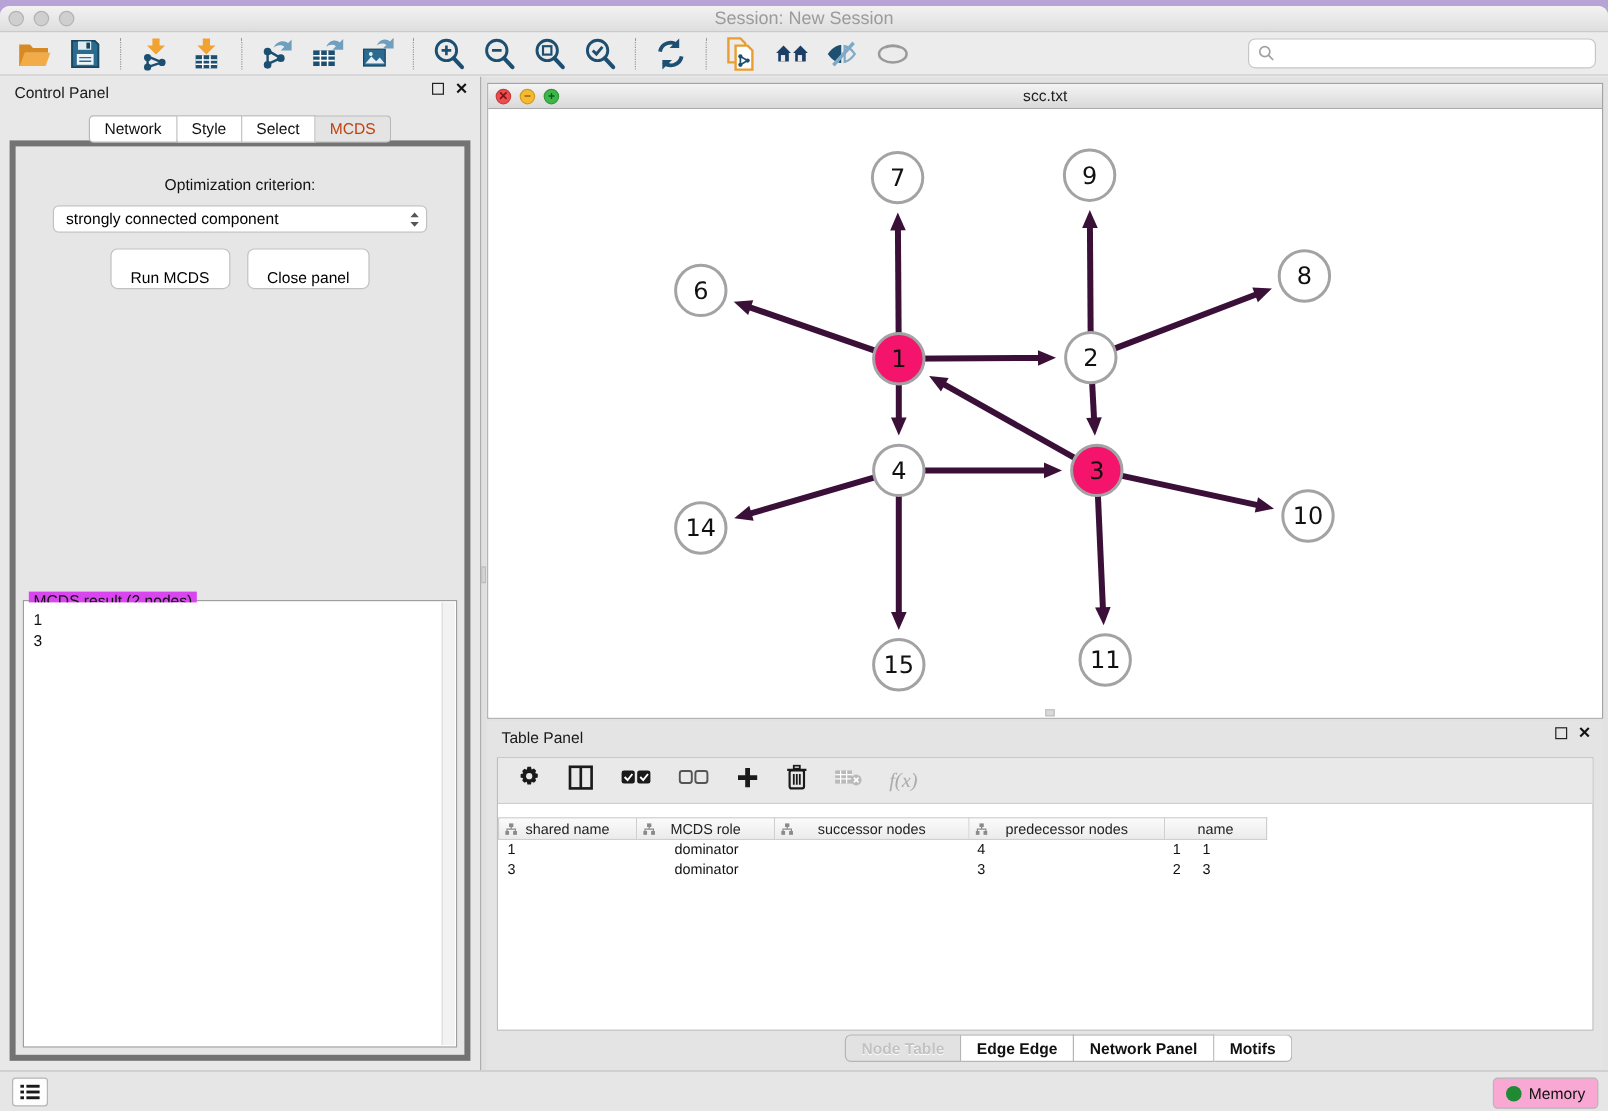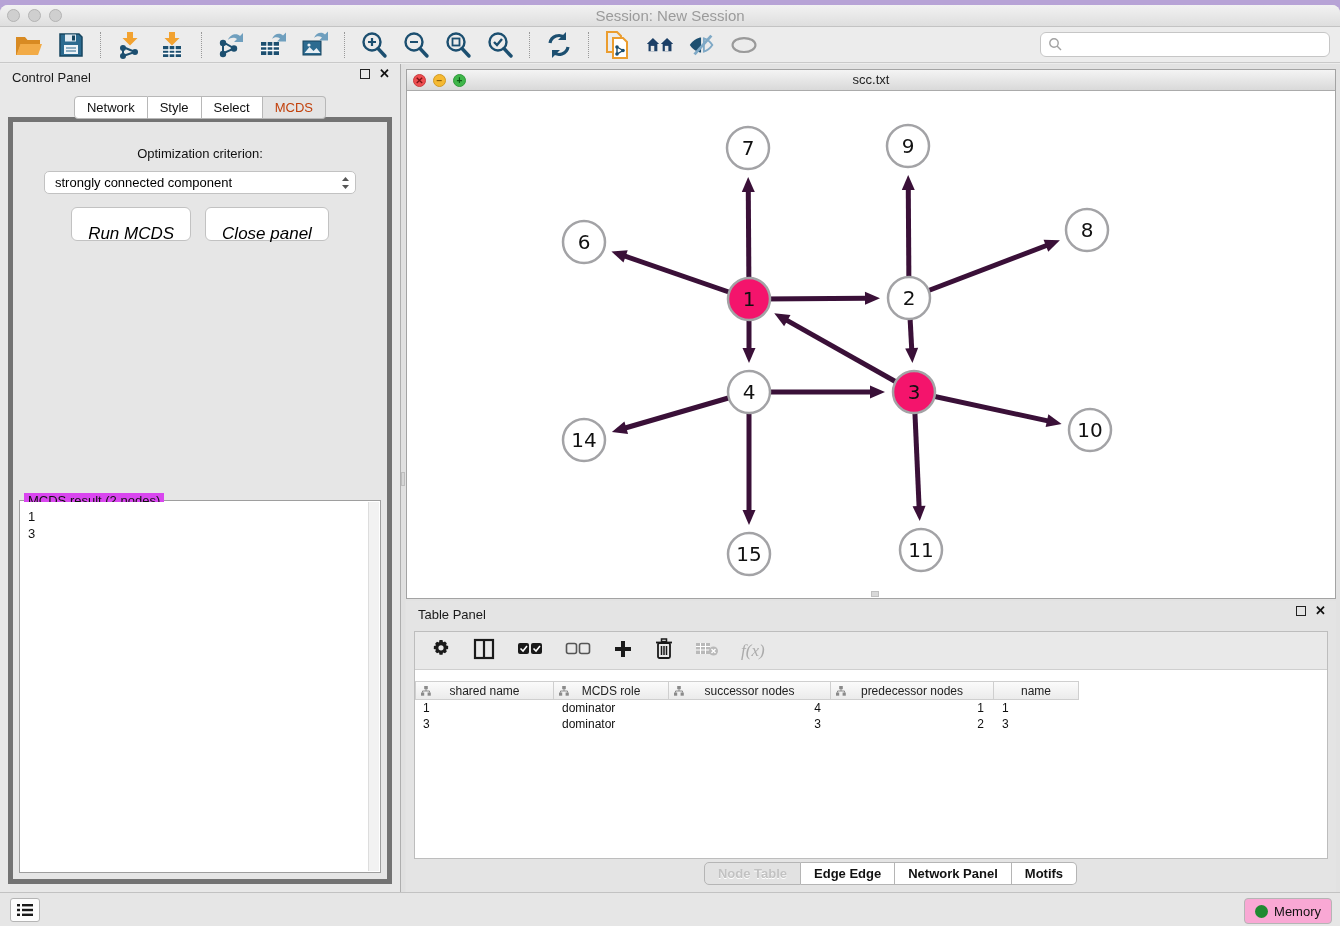--- a/index.html
+++ b/index.html
@@ -45,21 +45,21 @@
   .tab.active { background:#e4e4e4; color:#c2410c; }
 
   .cp-body { position:absolute; left:8px; right:8px; top:53px; bottom:8px;
     background:#e6e6e6; border:5px solid #737373; }
   .opt-label { text-align:center; margin-top:24px; font-size:13px; color:#111; }
   .dropdown { position:relative; margin:10px auto 0; width:312px; height:23px; background:#fff;
     border:1px solid #c2c2c2; border-radius:5px; font-size:13px; display:flex; align-items:center; padding-left:10px; }
   .dd-stepper { position:absolute; right:5px; top:3px; }
   .btn-row { display:flex; justify-content:center; gap:14px; margin-top:13px; }
   .mac-btn { height:22px; background:#fff; border:1px solid #c2c2c2; border-radius:6px;
-    font-size:17px; padding:16px 16px; font-family:"Liberation Sans",sans-serif;font-style:italic; }
+    font-size:13px; padding:16px 16px; font-family:"Liberation Sans",sans-serif; }
 
   .fieldset { position:absolute; left:6px; right:6px; top:378px; bottom:6px; border:1px solid #9e9e9e; background:#fff; }
   .fieldset .legend { position:absolute; top:-8px; left:4px; background:#d946ef; padding:0 4px; font-size:13px; color:#111; }
   .fs-list { position:absolute; inset:1px 12px 1px 1px; background:#fff; font-size:13px; color:#111; padding:6px 7px; line-height:17px; white-space:pre-line; }
   .fs-scroll { position:absolute; top:1px; bottom:1px; right:1px; width:11px; background:#f2f2f2; border-left:1px solid #ddd; }
 
   
   .net-window { position:absolute; left:406px; top:5px; width:930px; height:530px;
     border:1px solid #a3a3a3; background:#fff; }
   .net-titlebar { position:relative; height:21px; background:linear-gradient(#f4f4f4,#d9d9d9);
@@ -429,21 +429,21 @@
                   <line x1="5.5" y1="2" x2="5.5" y2="13"></line>
                   <line x1="10.5" y1="2" x2="10.5" y2="13"></line>
                 </g>
                 <circle cx="18.5" cy="10" r="4.5" fill="#b9b9b9"></circle>
                 <path d="M16.5 8l4 4m0-4l-4 4" stroke="#fff" stroke-width="1.4"></path>
               </svg></span>
           <span class="fx-label">f(x)</span>
         </div>
         <div class="tp-table">
           <div class="tp-hrow">
-            <div class="tp-hcell" style="width:139px">
+            <div class="tp-hcell" style="width:116px">
                 <svg class="hicon" width="10" height="10" viewBox="0 0 10 10">
                   <g fill="#8a8a8a">
                     <rect x="3.2" y="0" width="3.6" height="3.2"></rect>
                     <rect x="0" y="6.5" width="3.2" height="3.2"></rect>
                     <rect x="6.6" y="6.5" width="3.2" height="3.2"></rect>
                     <path d="M5 3v2M1.5 6.5V5h7v1.5" stroke="#8a8a8a" fill="none"></path>
                   </g>
                 </svg>
                 <span>shared name</span>
               </div>

